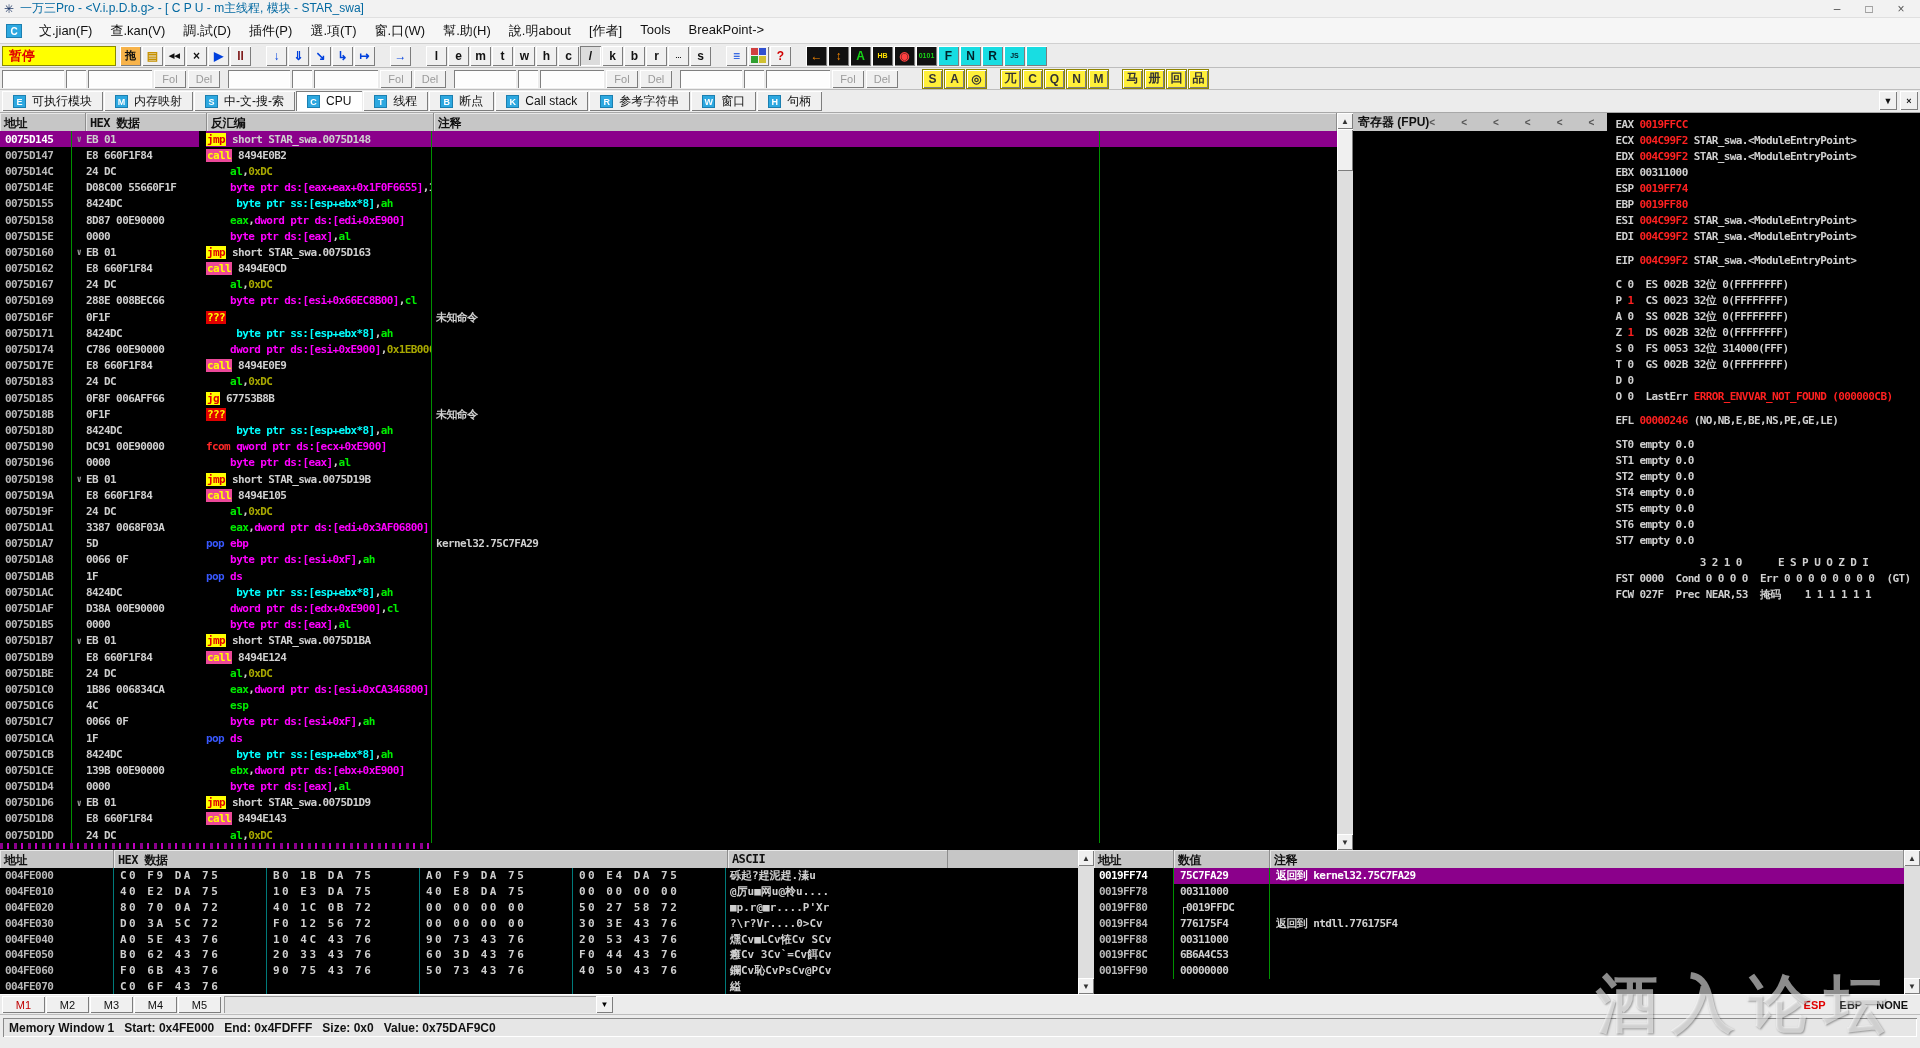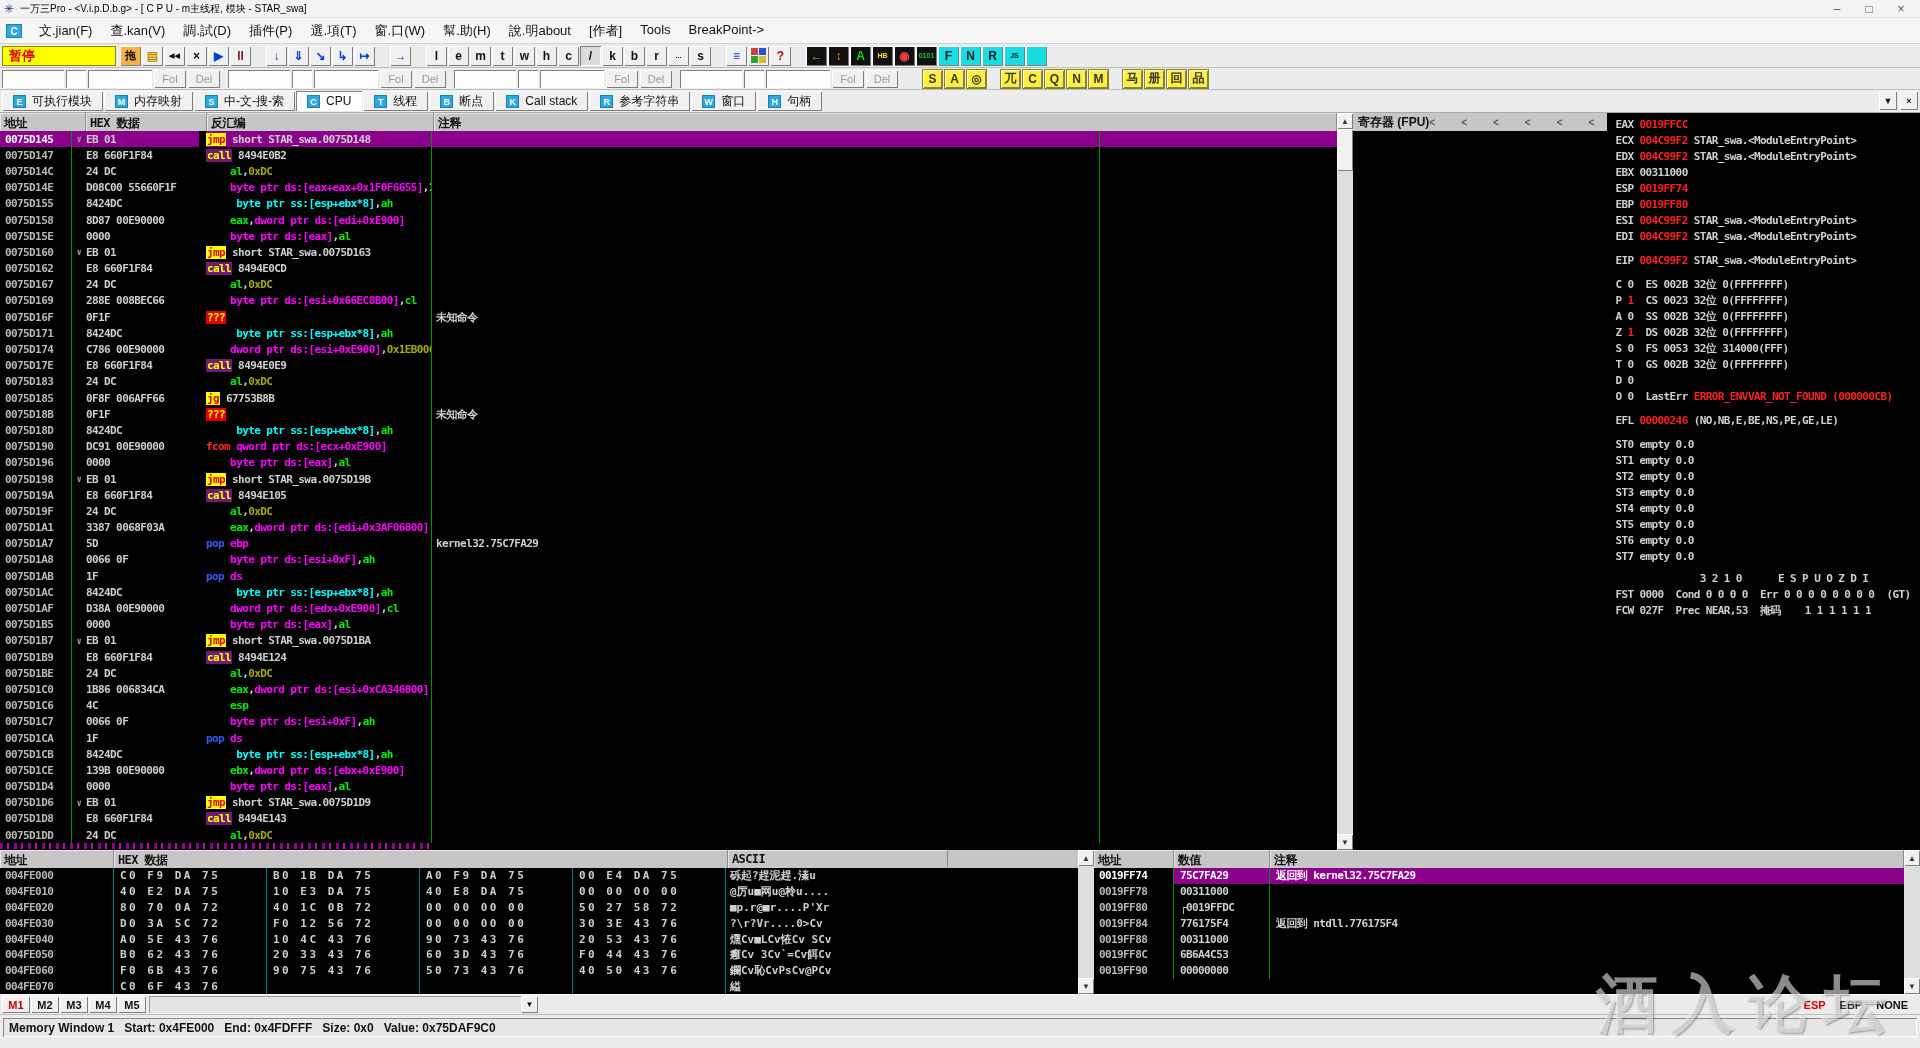--- a/index.html
+++ b/index.html
@@ -2,21 +2,21 @@
 <html><head>
 <meta charset="utf-8">
 <style>
   * { margin:0; padding:0; box-sizing:border-box; }
   html,body { width:1920px; height:1048px; overflow:hidden; background:#d8d8d8; }
   body { font-family:"Liberation Sans", sans-serif; position:relative; }
 
   
   .titlebar { height:18px; background:#f2f2f2; display:flex; align-items:center; padding:0 4px; border-bottom:1px solid #e0e0e0; }
   .ticon { color:#223a66; font-size:12px; margin-right:6px; }
-  .ttext { color:#000000; font-size:10px; }
+  .ttext { color:#0369a1; font-size:12px; }
   .wbtns { margin-left:auto; display:flex; gap:18px; padding-right:8px; }
   .wbtn { color:#555; font-size:12px; width:14px; text-align:center; cursor:default; }
 
   .menubar { height:26px; background:#f6f6f6; display:flex; align-items:center; padding:0 2px; border-bottom:1px solid #d0d0d0; }
   .micon { background:#2da8e0; color:#fff; font-size:10px; font-weight:bold; width:16px; height:14px; text-align:center; line-height:14px; margin:0 8px 0 4px; border:1px solid #1b7fb0; }
   .mitem { font-size:13px; color:#111; padding:3px 9px; }
 
   .toolbar { background:#ececec; display:flex; align-items:center; border-bottom:1px solid #bdbdbd; }
   .toolbar1 { height:24px; padding:1px 2px; }
   .toolbar2 { height:22px; padding:1px 2px; }
@@ -51,21 +51,21 @@
   .addr { width:72px; padding-left:5px; color:#b8b8b8; border-right:1px solid #009000; height:100%; display:flex; align-items:center; }
   .drow.sel .addr { color:#fff; }
   .marker { width:14px; color:#9a9a9a; font-size:9px; text-align:center; }
   .hexc { width:120px; color:#cfcfcf; overflow:hidden; border-right:7px solid #000000; height:100%; display:flex; align-items:center; }
   .disc { width:226px; overflow:hidden; border-right:1px solid #009000; height:100%; display:flex; align-items:center; }
   .comc { width:668px; color:#cfcfcf; border-right:1px solid #009000; height:100%; display:flex; align-items:center; padding-left:4px; }
   .fill { flex:1; }
 
   .tk.w{color:#d0d0d0;} .tk.mn{color:#ffff00;margin-top:39px;} .tk.reg{color:#00ee00;} .tk.mem{color:#ff00ff;}
   .tk.stk{color:#00ffff;} .tk.imm{color:#a8a800;} .tk.pop{color:#3858ff;} .tk.fpu{color:#ff2828;}
-  .tk.jmp{background:#ffff00;color:#e00000;padding:0 1px;} .tk.call{background:#701a75;color:#ffff00;padding:0 1px;}
+  .tk.jmp{background:#ffff00;color:#e00000;padding:0 1px;} .tk.call{background:#ec4899;color:#ffff00;padding:0 1px;}
   .tk.unk{background:#e00000;color:#ffff00;padding:0 1px;} .tk.r{color:#ff2020;}
 
   .partialrow { height:6px; overflow:hidden; background:
      repeating-linear-gradient(90deg,#8b008b 0 3px,#000 3px 7px, #c000c0 7px 9px,#000 9px 14px);
      width:430px; }
 
   .vscroll { width:16px; background:#cfcfcf; display:flex; flex-direction:column; }
   .varrow { height:16px; font-size:8px; color:#333; display:flex; align-items:center; justify-content:center; }
   .vtrack { flex:1; background:#dedede; position:relative; }
   .vthumb { position:absolute; top:0; left:0; width:16px; height:42px; }
@@ -89,21 +89,21 @@
   .stack .colheads .c1{width:80px;} .stack .colheads .c2{width:96px;} .stack .colheads .c3{flex:1;}
   .strow { height:15.8px; display:flex; align-items:center; white-space:pre; }
   .strow .sa { width:80px; padding-left:5px; color:#b8b8b8; height:100%; display:flex; align-items:center; border-right:1px solid #009000; }
   .strow .sv { width:96px; padding-left:6px; color:#cfcfcf; height:100%; display:flex; align-items:center; border-right:1px solid #009000; }
   .strow .sc { flex:1; padding-left:6px; color:#d0d0d0; height:100%; display:flex; align-items:center; }
   .strow.sel .sv,.strow.sel .sc { background:#8b008b; color:#fff; }
   .strow.sel .sa { color:#fff; font-weight:bold; }
 
   
   .mrow { height:20px; background:#ececec; display:flex; align-items:center; padding:1px 2px; border-top:1px solid #fff; }
-  .mbtn { width:28px; height:17px; font-size:11px; font-weight:bold; display:flex; align-items:center; justify-content:center; margin-right:1px; color:#111; }
+  .mbtn { width:43px; height:17px; font-size:11px; font-weight:normal; display:flex; align-items:center; justify-content:center; margin-right:1px; color:#111; }
   .mbtn.acc { color:#c00000; }
   .mfield { width:372px; height:17px; background:#e4e4e4; box-shadow:inset 1px 1px 0 #9a9a9a; margin-left:2px; }
   .mdrop { width:17px; height:17px; font-size:8px; display:flex; align-items:center; justify-content:center; }
   .mright { margin-left:auto; display:flex; gap:14px; font-size:11px; font-weight:bold; padding-right:10px; }
   .mright .esp { color:#e00000; } .mright .ebp { color:#333; } .mright .none { color:#111; }
 
   .statusbar { height:34px; background:#ececec; padding:3px 3px; border-top:1px solid #bdbdbd; }
   .statusin { height:19px; background:#e6e6e6; box-shadow:inset 1px 1px 0 #8a8a8a, inset -1px -1px 0 #fff; display:flex; align-items:center; padding-left:6px; font-size:12px; font-weight:bold; color:#111; white-space:pre; }
 
   .watermark { position:absolute; right:20px; bottom:2px; font-size:62px; font-weight:bold; color:rgba(255,255,255,0.55); text-shadow:1px 1px 2px rgba(0,0,0,0.35); letter-spacing:14px; z-index:50; pointer-events:none; }
@@ -382,21 +382,20 @@
           <div class="rline"><span class="tk w">S 0  FS 0053 32位 314000(FFF)</span></div>
           <div class="rline"><span class="tk w">T 0  GS 002B 32位 0(FFFFFFFF)</span></div>
           <div class="rline"><span class="tk w">D 0</span></div>
           <div class="rline"><span class="tk w">O 0  LastErr </span><span class="tk r">ERROR_ENVVAR_NOT_FOUND (000000CB)</span></div>
           <div style="height: 8px;"></div>
           <div class="rline"><span class="tk w">EFL </span><span class="tk r">00000246</span><span class="tk w"> (NO,NB,E,BE,NS,PE,GE,LE)</span></div>
           <div style="height: 8px;"></div>
           <div class="rline"><span class="tk w">ST0 empty 0.0</span></div>
           <div class="rline"><span class="tk w">ST1 empty 0.0</span></div>
           <div class="rline"><span class="tk w">ST2 empty 0.0</span></div>
-          <div class="rline"><span class="tk w">ST3 empty 0.0</span></div>
           <div class="rline"><span class="tk w">ST4 empty 0.0</span></div>
           <div class="rline"><span class="tk w">ST5 empty 0.0</span></div>
           <div class="rline"><span class="tk w">ST6 empty 0.0</span></div>
           <div class="rline"><span class="tk w">ST7 empty 0.0</span></div>
           <div style="height: 6px;"></div>
           <div class="rline"><span class="tk w">              3 2 1 0      E S P U O Z D I</span></div>
           <div class="rline"><span class="tk w">FST 0000  Cond 0 0 0 0  Err 0 0 0 0 0 0 0 0  (GT)</span></div>
           <div class="rline"><span class="tk w">FCW 027F  Prec NEAR,53  掩码    1 1 1 1 1 1</span></div>
         </div>
     </div>

